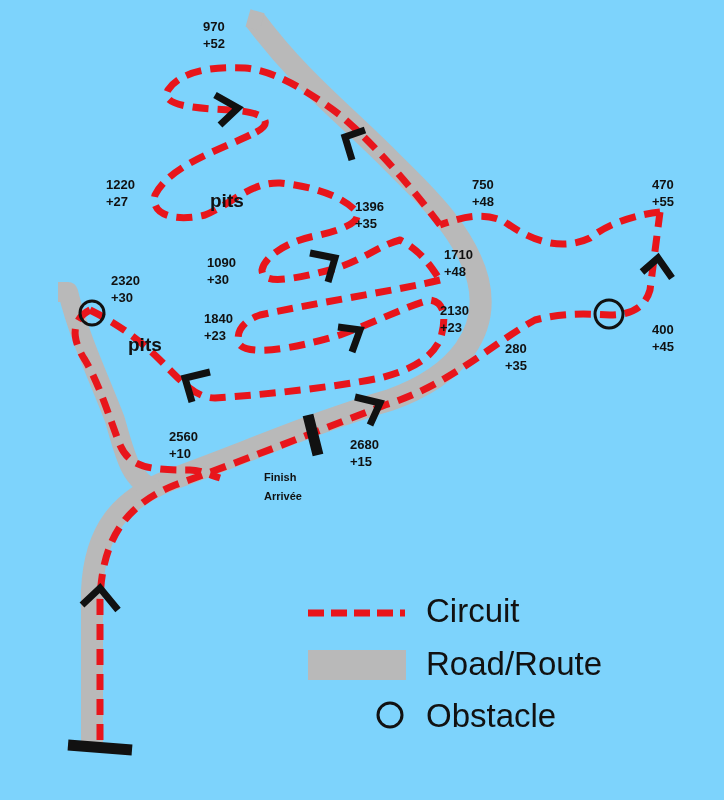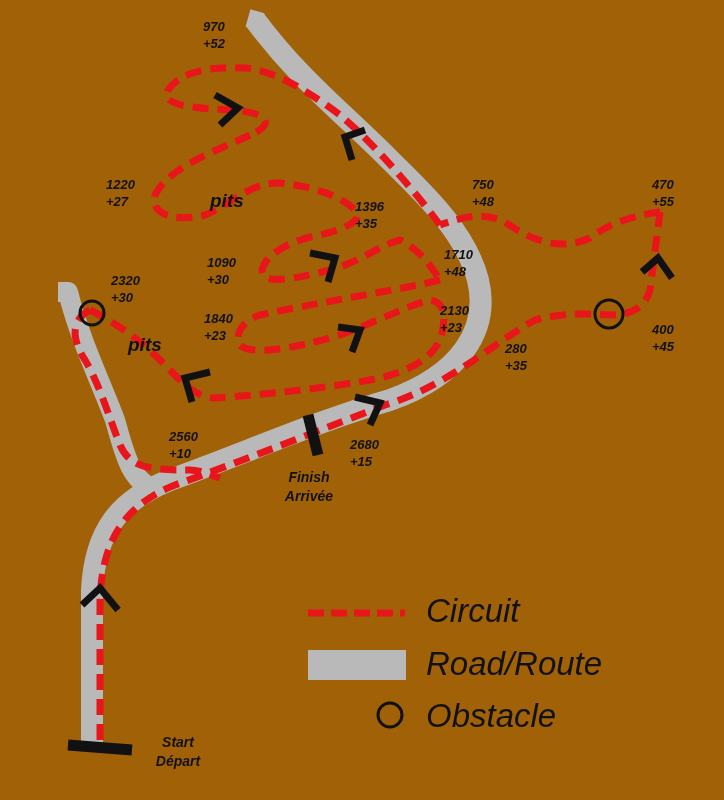--- a/index.html
+++ b/index.html
@@ -1,20 +1,20 @@
 <!DOCTYPE html>
 <html><head>
 <meta charset="utf-8">
 <style>
   html, body { margin: 0; padding: 0; background: #ffffff; }
-  #stage { position: relative; width: 724px; height: 800px; overflow: hidden; background: #a16207; font-style: italic; }
+  #stage { position: relative; width: 724px; height: 800px; overflow: hidden; background: #7dd3fc; }
   svg#map { position: absolute; left: 0; top: 0; }
   .lbl { position: absolute; font-family: "Liberation Sans", sans-serif; font-weight: bold; color: #111; font-size: 13px; line-height: 17px; white-space: pre; }
   .pits { position: absolute; font-family: "Liberation Sans", sans-serif; font-weight: bold; color: #111; font-size: 19px; }
-  .place { position: absolute; font-family: "Liberation Sans", sans-serif; font-weight: bold; color: #111; font-size: 14px; line-height: 19px; text-align: center; }
+  .place { position: absolute; font-family: "Liberation Sans", sans-serif; font-weight: bold; color: #111; font-size: 11px; line-height: 19px; text-align: left; }
   .legend-text { position: absolute; font-family: "Liberation Sans", sans-serif; font-size: 33px; color: #111; }
 </style>
 </head>
 <body>
 
 <div id="stage">
   <svg id="map" width="724" height="800" viewBox="0 0 724 800">
 
     <g fill="none" stroke="#b9b9b9" stroke-linejoin="round">
       <path stroke-width="22" d="M92,745 L92,590 C95,530 120,500 170,480 C240,455 320,420 390,400 C460,375 490,330 478,280 C465,230 420,190 390,160 C340,110 300,80 255,20"></path>
@@ -75,20 +75,19 @@
   <div class="lbl" style="left:440px;top:302px"><span>2130</span><br><span>+23</span></div>
   <div class="lbl" style="left:652px;top:321px"><span>400</span><br><span>+45</span></div>
   <div class="lbl" style="left:505px;top:340px"><span>280</span><br><span>+35</span></div>
   <div class="lbl" style="left:169px;top:428px"><span>2560</span><br><span>+10</span></div>
   <div class="lbl" style="left:350px;top:436px"><span>2680</span><br><span>+15</span></div>
 
   <div class="pits" style="left:210px;top:190px">pits</div>
   <div class="pits" style="left:128px;top:334px">pits</div>
 
   <div class="place" style="left:264px;top:468px;width:90px"><span>Finish</span><br><span>Arrivée</span></div>
-  <div class="place" style="left:138px;top:733px;width:80px"><span>Start</span><br><span>Départ</span></div>
 
   <div>
     <div class="legend-text" style="left:426px;top:592px">Circuit</div>
     <div class="legend-text" style="left:426px;top:645px">Road/Route</div>
     <div class="legend-text" style="left:426px;top:697px">Obstacle</div>
   </div>
 </div>
 
 </body></html>

